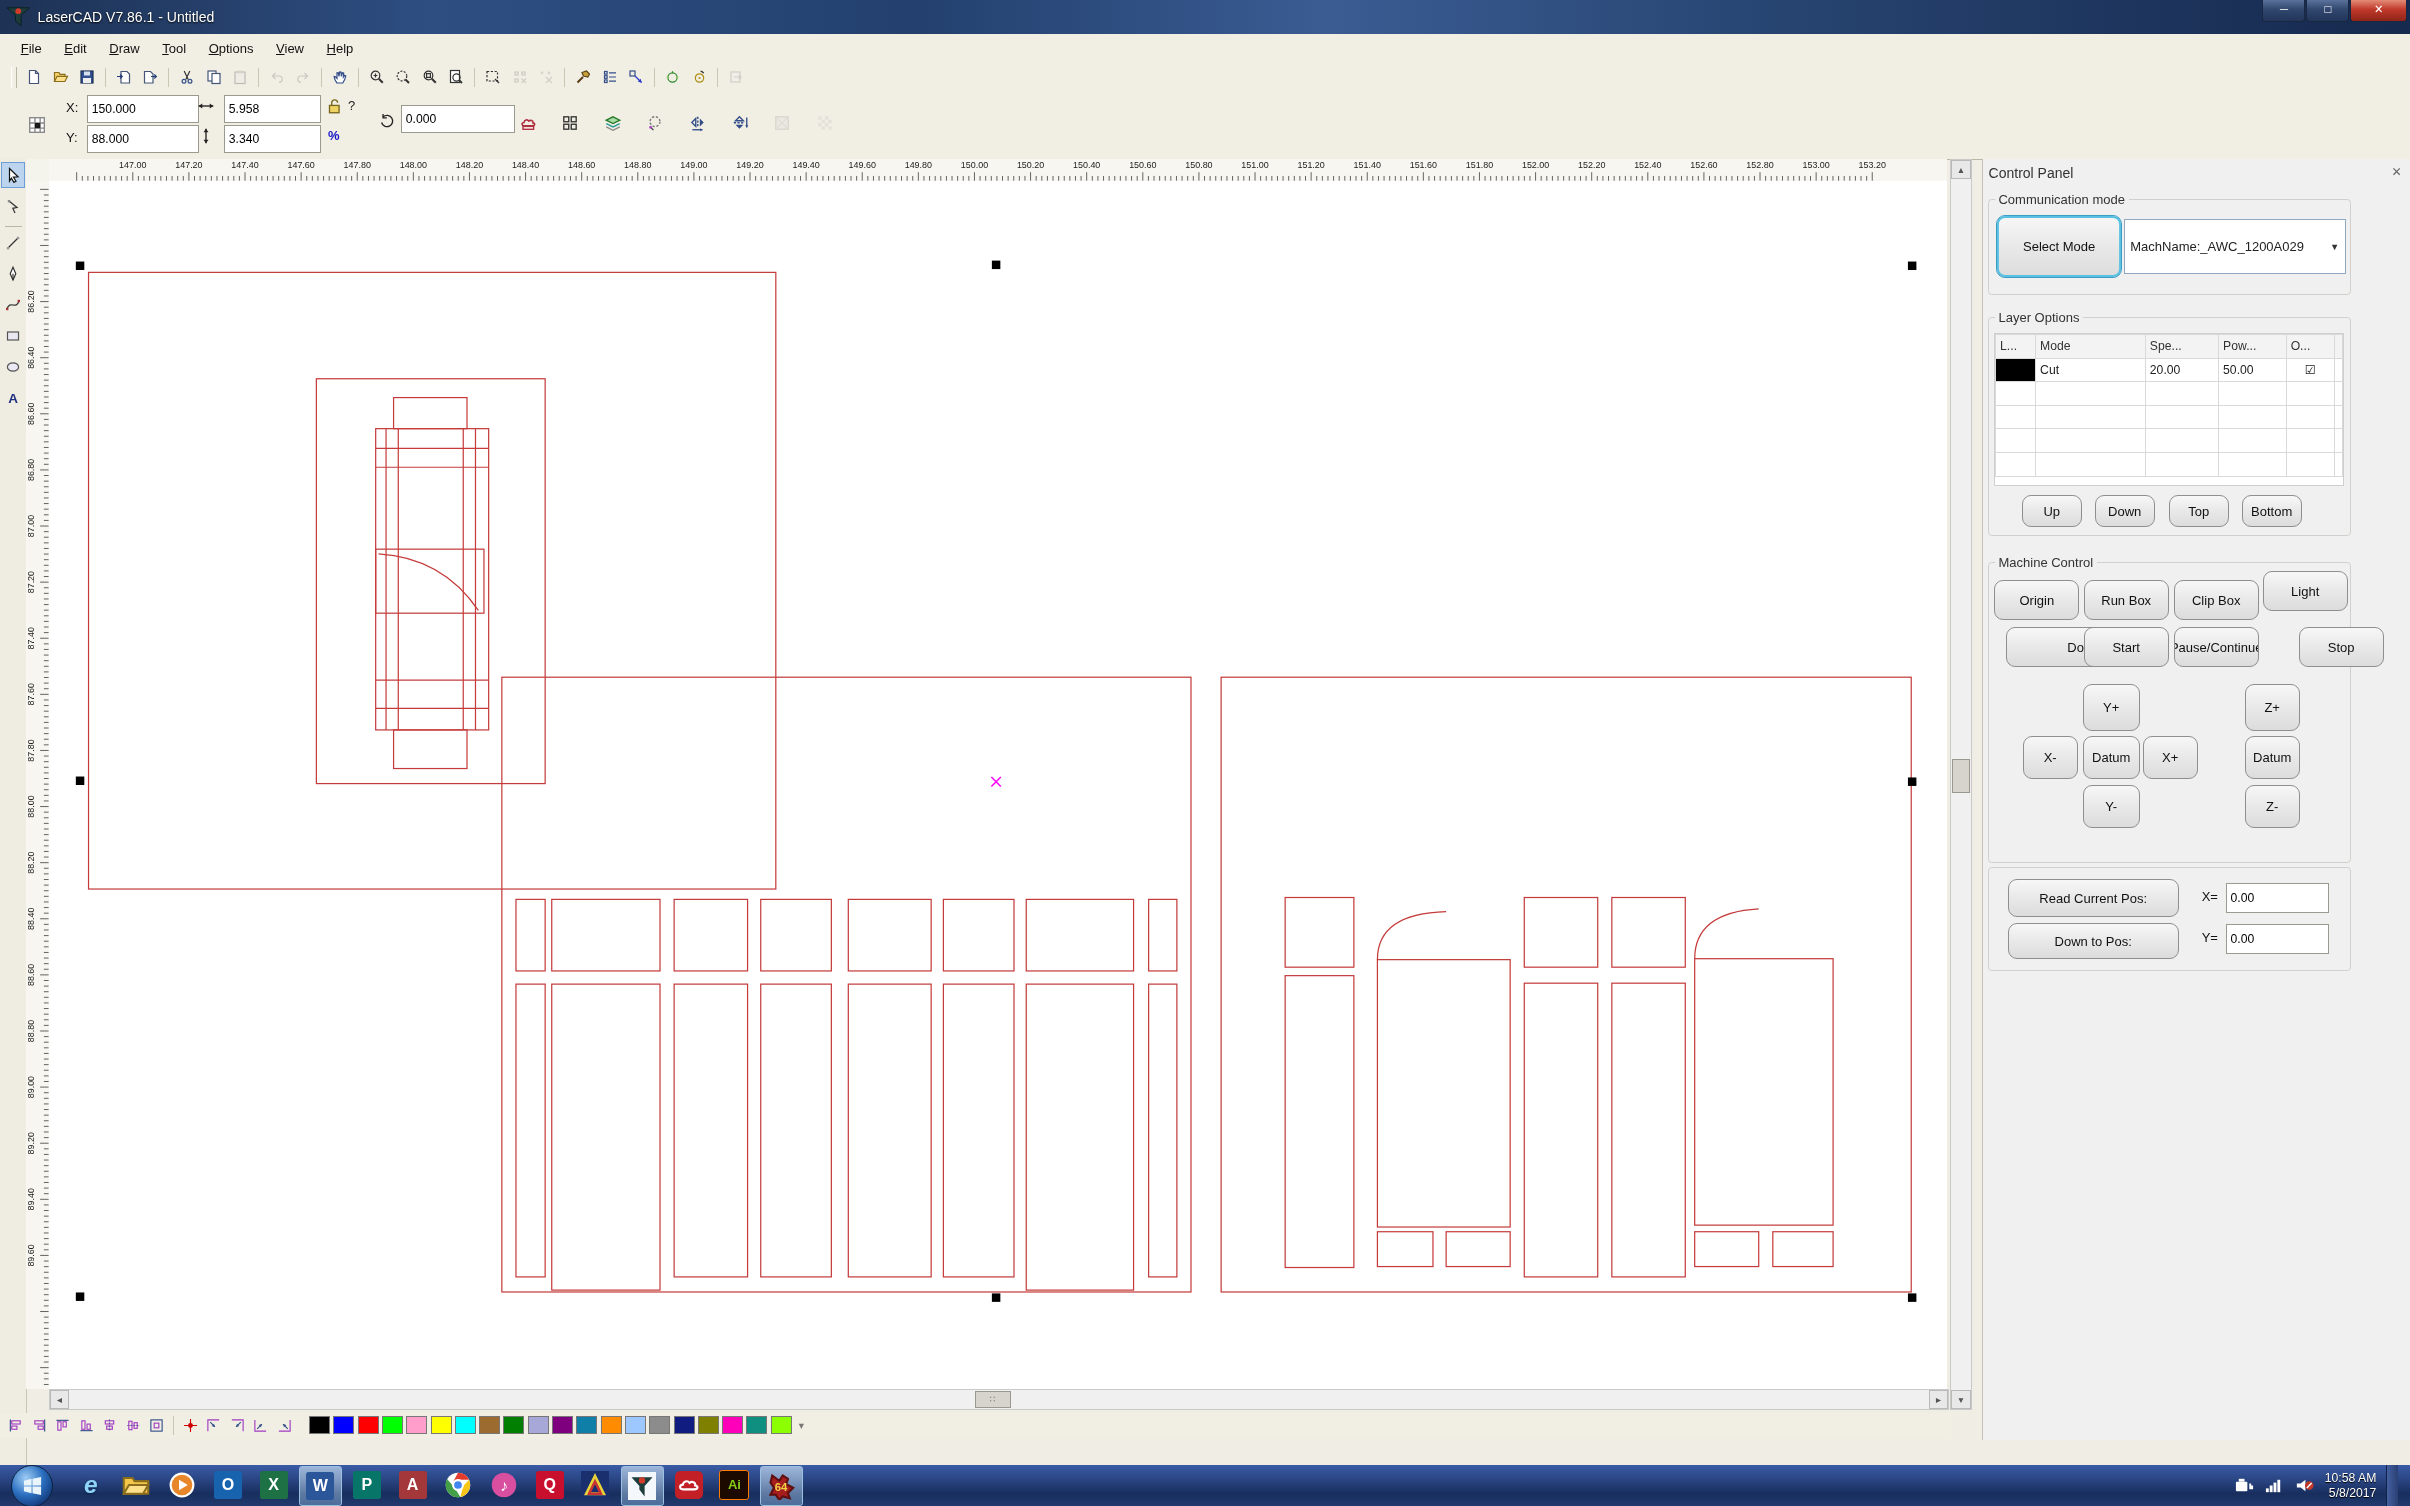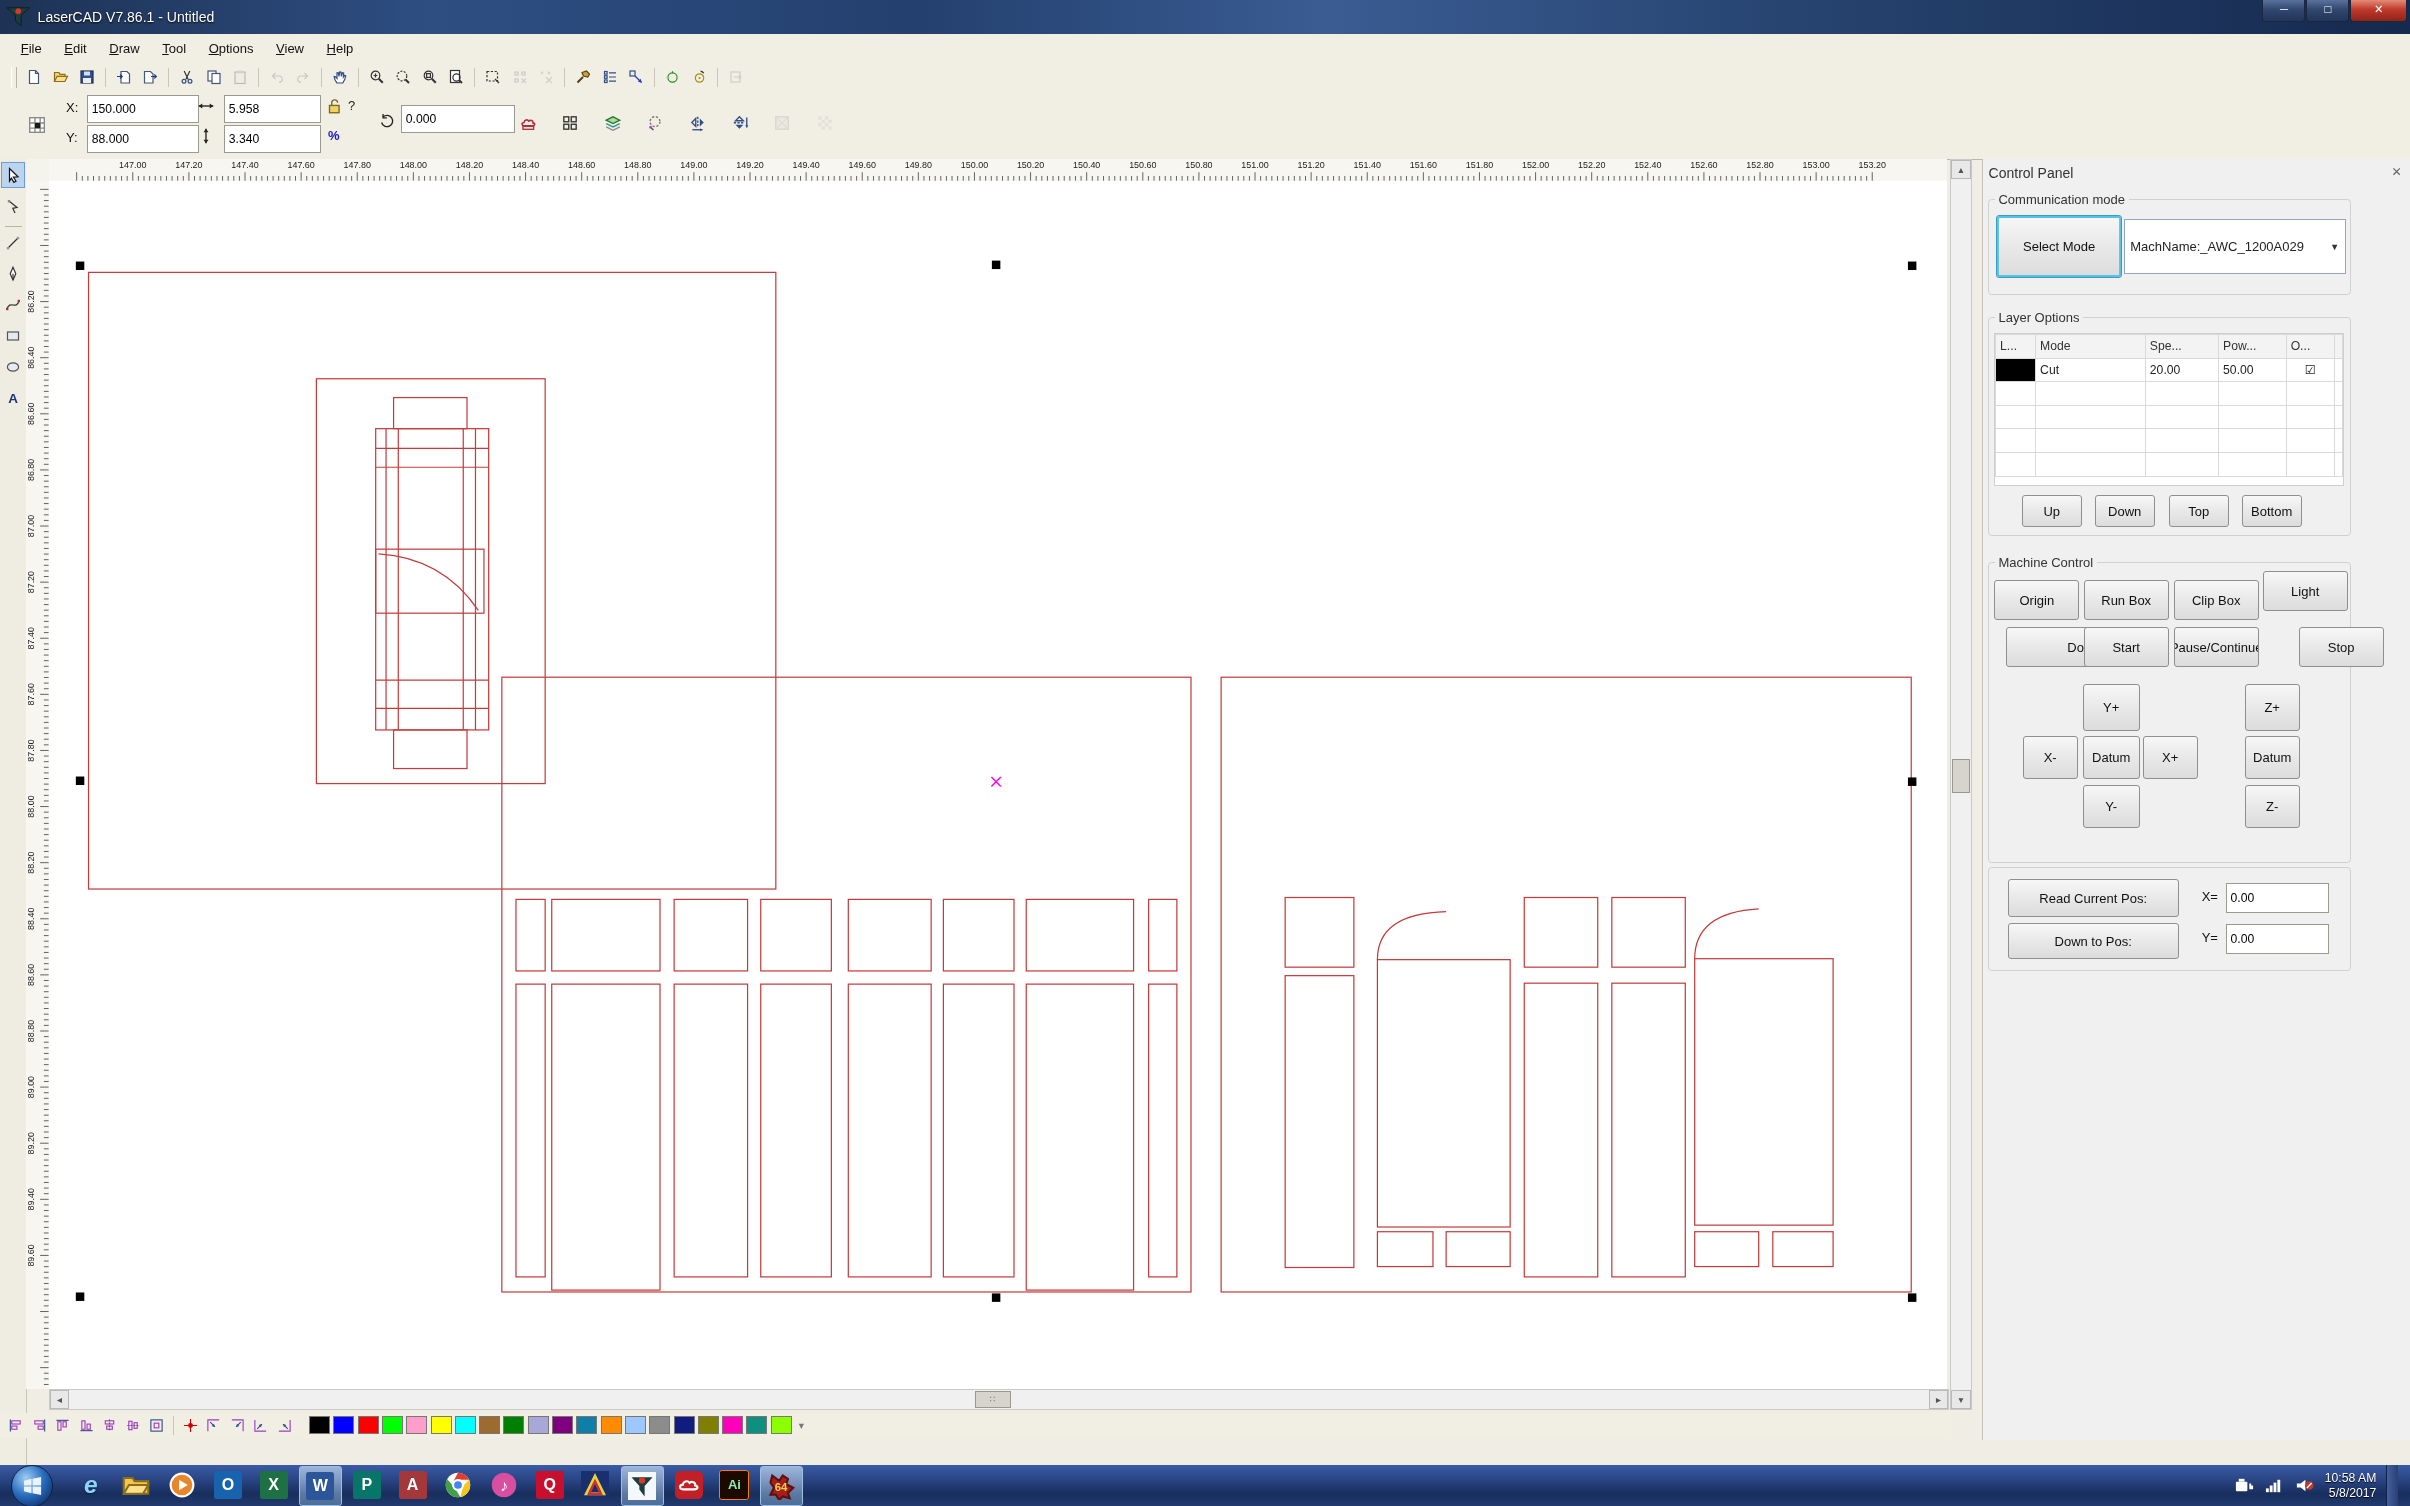--- a/index.html
+++ b/index.html
@@ -61,21 +61,21 @@
   .sbtn{position:absolute;background:#e8e8e8;border:0.9px solid #b9b9b9;color:#555;font-size:8.5px;
     display:flex;align-items:center;justify-content:center;}
   .sthumb{position:absolute;background:#d6d4cc;border:0.9px solid #9a988c;display:flex;align-items:center;justify-content:center;color:#77756a;font-size:8.5px;letter-spacing:0.9px;}
 
   
   .cpanel{position:absolute;left:1982px;top:159px;width:428px;height:1281px;background:#f0f0f0;border-left:0.9px solid #c5c3b8;}
   .cp-title{position:absolute;left:5.6px;top:5.6px;font-size:14px;color:#333;}
   .cp-close{position:absolute;right:9.4px;top:5.6px;font-size:12.2px;color:#666;}
   .groupbox{position:absolute;border:0.9px solid #d2d0cd;border-radius:3.8px;}
   .gb-label{position:absolute;top:-8.5px;left:6px;background:#f0f0f0;padding:0 3.8px;font-size:13px;color:#333;}
-  .cbtn{background:linear-gradient(#f7f7f7,#e9e9e9 48%,#dcdcdc);border:0.9px solid #8f8f8f;border-radius:3px;
+  .cbtn{background:linear-gradient(#f7f7f7,#e9e9e9 48%,#dcdcdc);border:0.9px solid #8f8f8f;border-radius:9px;
     font-size:13px;color:#111;display:flex;align-items:center;justify-content:center;overflow:hidden;white-space:nowrap;}
   .cbtn.focus{box-shadow:0 0 0 1.9px #58c1e4 inset;border-color:#3a9ec4;}
   .dropdown{position:absolute;background:#fff;border:0.9px solid #8fa8c0;display:flex;align-items:center;font-size:13px;padding:0 5.6px;}
   .dropdown .caret{margin-left:auto;font-size:9.4px;color:#333;}
   table.layers{border-collapse:collapse;background:#fff;font-size:12.2px;}
   table.layers th,table.layers td{border:0.9px solid #d9d9d9;height:22.6px;padding:0 3.8px;text-align:left;font-weight:normal;}
   table.layers th{background:#f3f3f3;color:#333;}
   .swatch-cell{padding:0!important;}
   .swatch-black{width:100%;height:100%;background:#000;}
 
@@ -1422,21 +1422,21 @@
         </div>
         <div class="appslot">
           <div style="width: 28px; height: 28px; display: flex; align-items: center; justify-content: center;">
             <svg viewBox="0 0 16 16" fill="none" stroke-width="1.2">
               <rect x="0" y="0" width="16" height="16" rx="3" fill="#c22026"></rect>
               <path d="M4.5 10.5c-2 0-2.2-2.6 0-2.7.2-2 2.8-2.6 3.8-1 1.4-1.2 3.6-.2 3.2 1.4 2 .3 1.7 2.3-.5 2.3z" fill="none" stroke="#fff" stroke-width="1.2"></path>
             </svg>
           </div>
         </div>
         <div class="appslot">
-          <div class="tile" style="background: rgb(28, 10, 0); border: 1.9px solid rgb(255, 124, 0); color: #86efac; font-size: 13px;">Ai</div>
+          <div class="tile" style="background: rgb(28, 10, 0); border: 1.9px solid rgb(255, 124, 0); color: #84cc16; font-size: 13px;">Ai</div>
         </div>
         <div class="appslot active">
           <div style="width: 28px; height: 28px; display: flex; align-items: center; justify-content: center;">
             <svg viewBox="0 0 16 16" fill="none" stroke-width="1.2" style="font-size:13px">
               <path d="M3 2l4 3 2-3 3 2-1 3 4 2-3 3 1 3-4-1-2 2-2-3H2l2-4-2-3z" fill="#a51d1d" stroke="#5e0f0f"></path>
               <text x="8" y="11" font-size="6.5" text-anchor="middle" fill="#f2d24a" stroke="none" font-weight="bold">64</text>
             </svg>
           </div>
         </div>
       </div>

